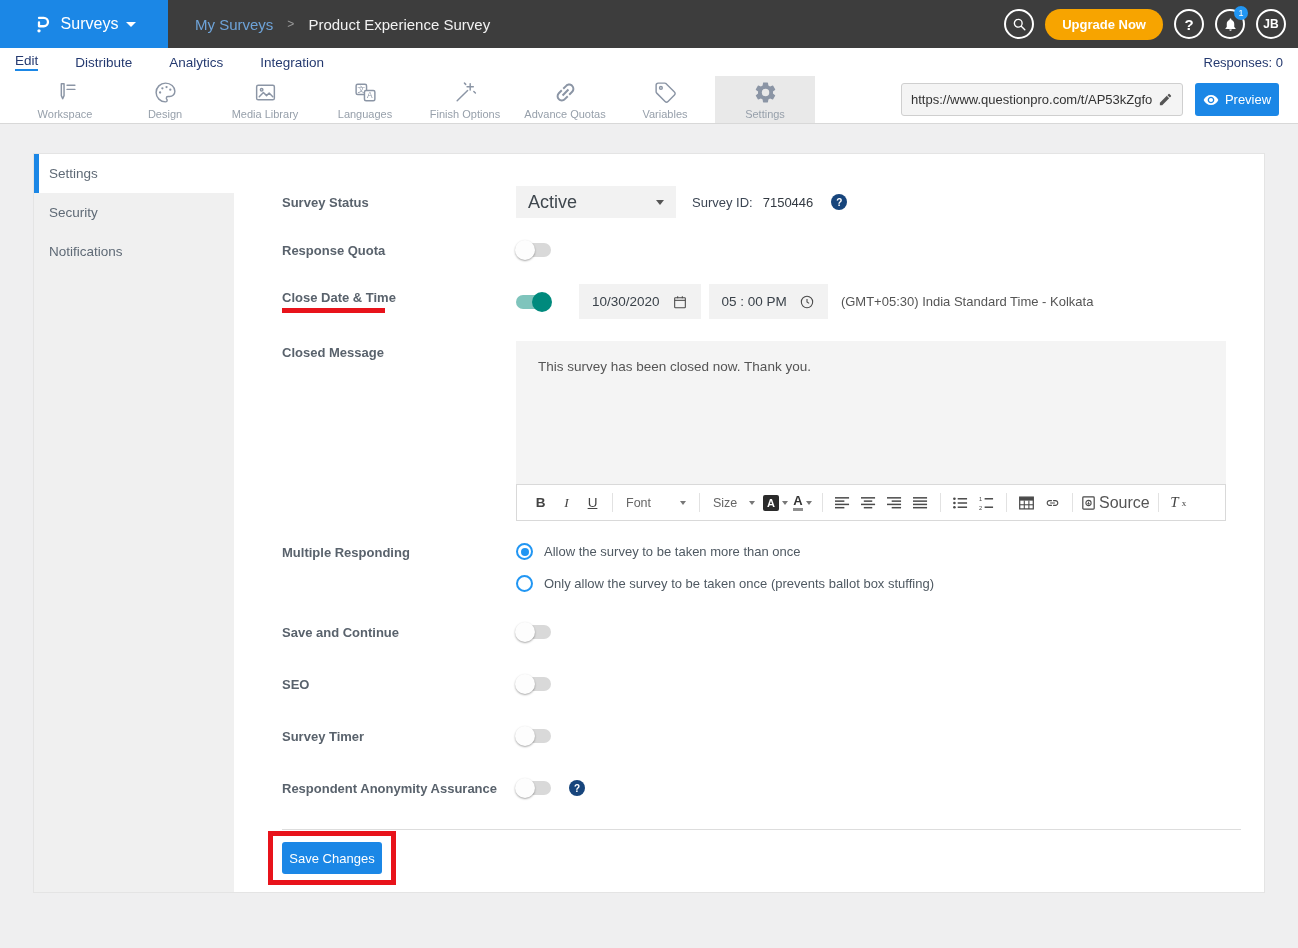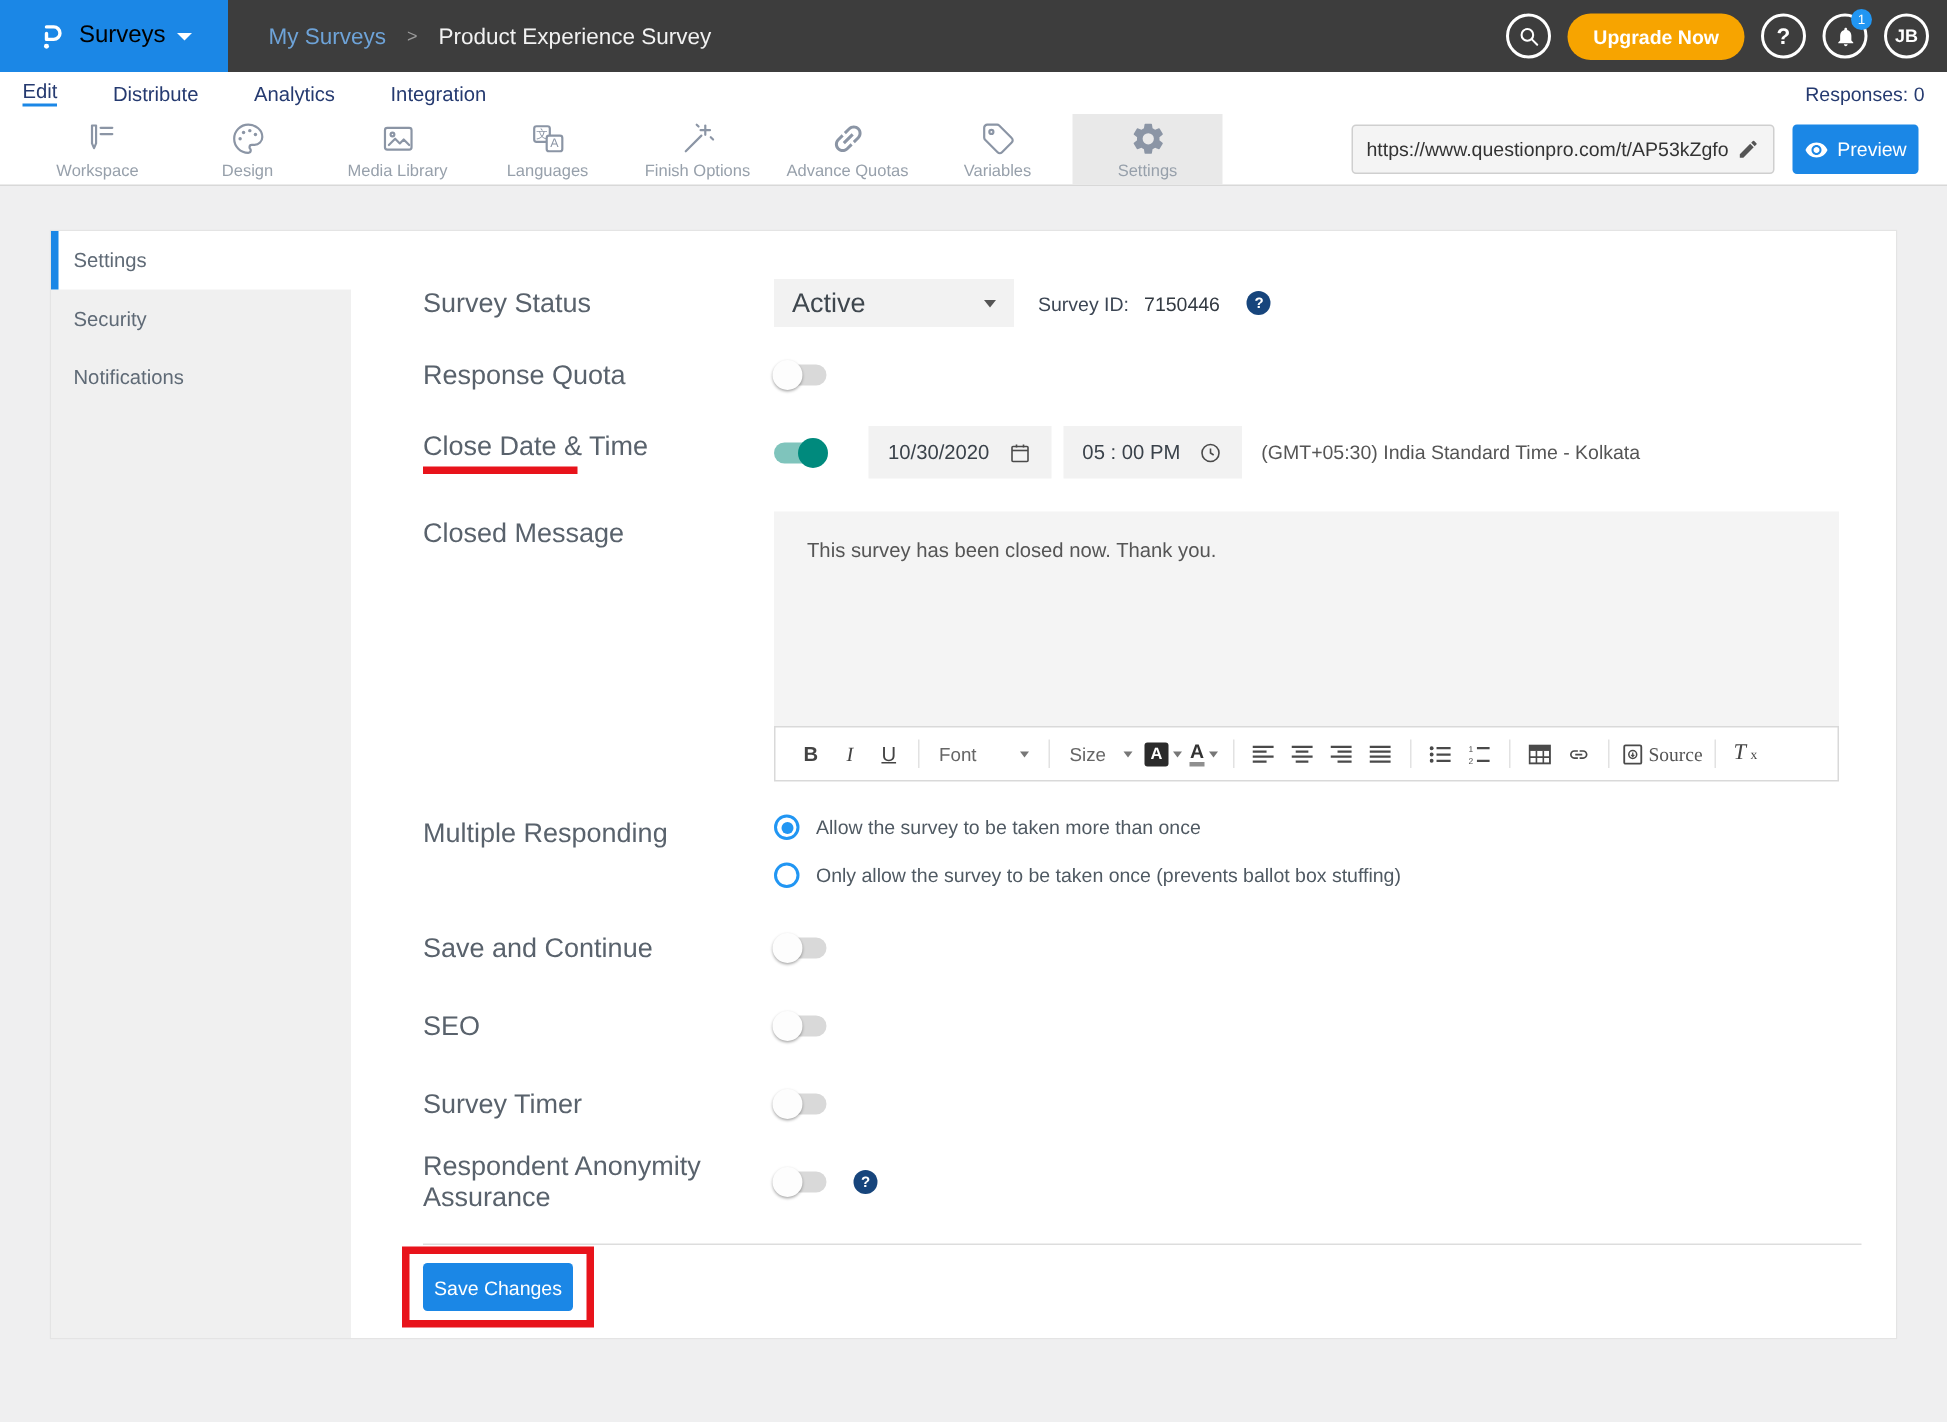--- a/index.html
+++ b/index.html
@@ -1,21 +1,21 @@
 <!DOCTYPE html>
 <html><head>
 <meta charset="utf-8">
 <style>
   * { box-sizing:border-box; margin:0; padding:0; }
   html,body { width:1298px; height:948px; }
   body { font-family:"Liberation Sans",sans-serif; background:#efeff0; overflow:hidden; }
 
   
   .topbar { height:48px; background:#3d3d3d; display:flex; align-items:stretch; }
-  .logo-area { width:152px; background:#1b87e6; color:#000000; display:flex; align-items:center; justify-content:center; gap:8px; cursor:pointer; }
+  .logo-area { width:168px; background:#1b87e6; color:#ffffff; display:flex; align-items:center; justify-content:center; gap:8px; cursor:pointer; }
   .logo-area .product { font-size:16px; }
   .caret-down { width:0; height:0; border-left:5px solid transparent; border-right:5px solid transparent; border-top:5px solid #fff; }
   .crumbs { display:flex; align-items:center; gap:14px; padding-left:27px; font-size:15px; }
   .crumb-parent { color:#6ea3d8; cursor:pointer; }
   .crumb-sep { color:#9a9a9a; font-size:12px; }
   .crumb-current { color:#f2f2f2; }
   .top-actions { margin-left:auto; display:flex; align-items:center; gap:11px; padding-right:12px; }
   .circle-btn { width:30px; height:30px; border:2px solid #fff; border-radius:50%; display:flex; align-items:center; justify-content:center; color:#fff; position:relative; font-size:15px; font-weight:bold; cursor:pointer; flex-shrink:0; }
   .avatar { font-size:12px; }
   .upgrade-btn { background:#f7a400; color:#fff; font-weight:bold; font-size:13px; border:none; border-radius:16px; padding:8px 17px; cursor:pointer; }
@@ -45,21 +45,21 @@
   
   .page { padding:29px 33px 0; }
   .card { background:#fff; border:1px solid #e4e4e4; height:740px; display:flex; }
   .side { width:200px; background:#f0f0f0; flex-shrink:0; }
   .side-item { height:39px; display:flex; align-items:center; padding-left:15px; font-size:13.5px; color:#5f6a76; cursor:pointer; }
   .side-item.active { background:#fff; border-left:5px solid #1b87e6; padding-left:10px; }
 
   .form { flex:1; padding:32px 40px 0 48px; }
   .frow { display:flex; align-items:center; }
   .frow.top { align-items:flex-start; }
-  .flabel { width:234px; flex-shrink:0; font-size:18px; color:#59626c; }
+  .flabel { width:234px; flex-shrink:0; font-size:13px; color:#59626c;font-weight:bold; }
   .control { display:flex; align-items:center; }
 
   .select-box { width:160px; height:32px; background:#f2f2f2; display:flex; align-items:center; justify-content:space-between; padding:0 12px; font-size:18px; color:#3f474e; cursor:pointer; }
   .select-caret { width:0; height:0; border-left:4px solid transparent; border-right:4px solid transparent; border-top:5px solid #555; }
   .sid-label { margin-left:16px; font-size:13px; color:#3c4654; }
   .sid-value { margin-left:10px; font-size:13px; color:#333a42; }
   .help-icon { width:16px; height:16px; background:#17457c; border-radius:50%; color:#fff; font-size:10px; font-weight:bold; display:inline-flex; align-items:center; justify-content:center; margin-left:18px; flex-shrink:0; cursor:pointer; }
 
   .toggle { width:35px; height:14px; border-radius:7px; background:#d9d9d9; position:relative; cursor:pointer; flex-shrink:0; }
   .toggle .knob { width:20px; height:20px; border-radius:50%; background:#fdfdfd; box-shadow:0 1px 2px rgba(0,0,0,.35); position:absolute; top:-3px; left:-1px; }
@@ -82,21 +82,21 @@
   .eitalic { font-style:italic; font-family:"Liberation Serif",serif; }
   .eunder { text-decoration:underline; }
   .esel { width:70px; display:flex; justify-content:space-between; align-items:center; color:#666; font-size:12.5px; padding:0 5px; cursor:pointer; height:24px; }
   .esel.small { width:52px; }
   .ecaret { width:0; height:0; border-left:3.5px solid transparent; border-right:3.5px solid transparent; border-top:4.5px solid #777; }
   .esep { width:1px; height:19px; background:#e2e2e2; margin:0 5px; flex-shrink:0; }
   .bgA { width:16px; height:16px; background:#2b2b2b; color:#fff; font-size:11px; font-weight:bold; display:flex; align-items:center; justify-content:center; border-radius:2px; }
   .fgA { font-weight:bold; font-size:13px; color:#333; border-bottom:3px solid #8f8f8f; line-height:1.05; }
   .tx { font-family:"Liberation Serif",serif; font-style:italic; font-size:15px; }
   .tx sub { font-size:9px; font-style:normal; }
-  .src-label { font-size:13px; color:#555;font-family:Liberation Serif, serif; }
+  .src-label { font-size:16px; color:#555; }
 
   .radio-col { flex-direction:column; align-items:flex-start; gap:15px; }
   .radio-opt { display:flex; align-items:center; gap:11px; font-size:13px; color:#4f5962; cursor:pointer; }
   .radio { width:17px; height:17px; border:2px solid #2196f3; border-radius:50%; position:relative; flex-shrink:0; background:#fff; }
   .radio.checked::after { content:""; position:absolute; inset:2.5px; background:#2196f3; border-radius:50%; }
 
   .divider { border-top:1px solid #ddd; margin-top:31px; margin-right:-15px; }
   .save-wrap { display:inline-block; border:5px solid #e8131b; padding:6px 9px; margin-left:-14px; margin-top:1px; }
   .save-btn { width:100px; height:32px; background:#1b87e6; color:#fff; border:none; border-radius:3px; font-size:13px; cursor:pointer; }
 

